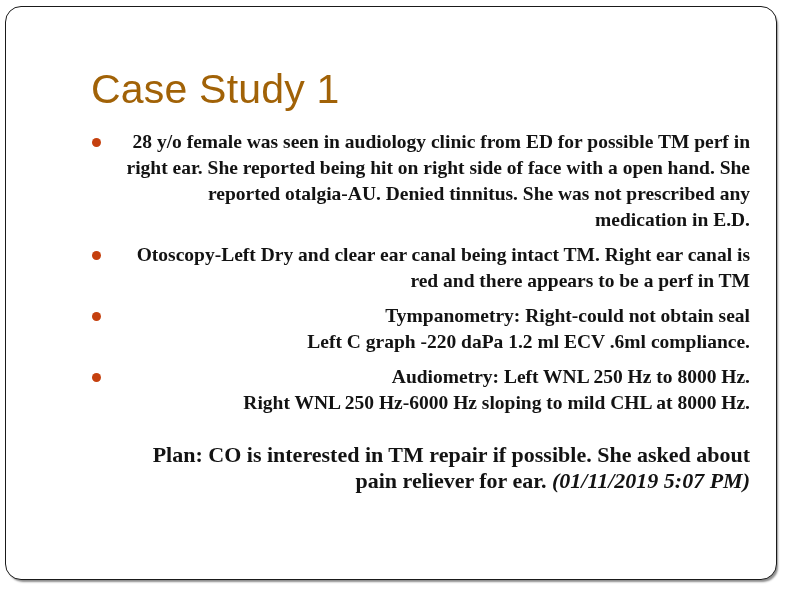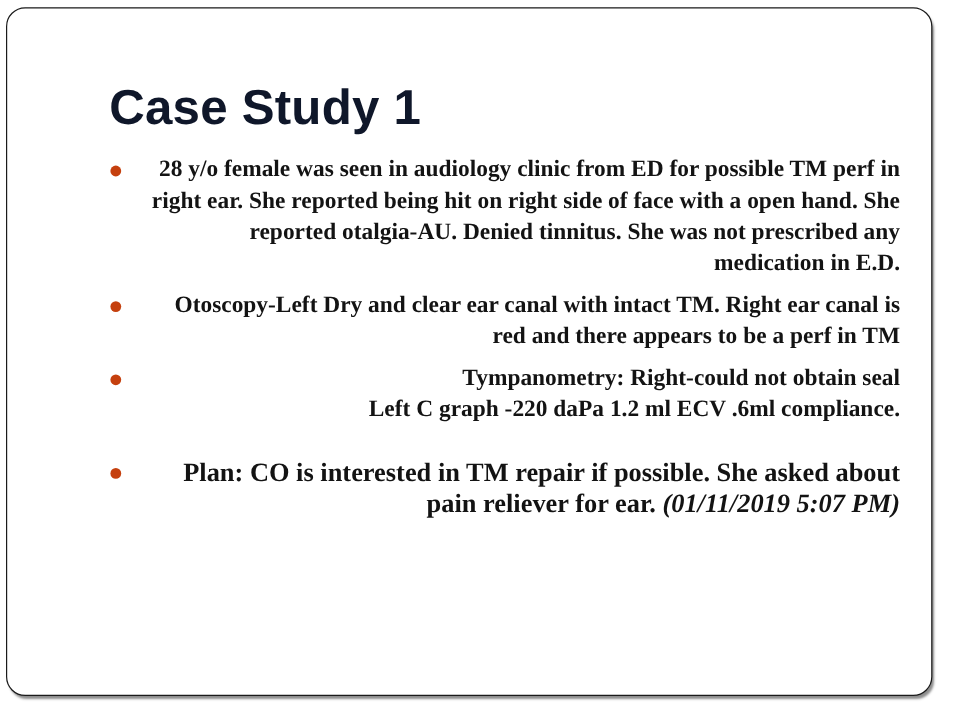--- a/index.html
+++ b/index.html
@@ -26,22 +26,22 @@
     border-radius: 16px;
     box-shadow: 2px 3px 2px -1px rgba(0,0,0,0.45);
   }
 
   .slide-title {
     position: absolute;
     left: 85px;
     top: 60px;
     font-family: "Liberation Sans", "DejaVu Sans", sans-serif;
     font-size: 41px;
-    font-weight: 700;
-    color: #0f172a;
+    font-weight: 400;
+    color: #a16207;
     letter-spacing: 0.2px;
     line-height: 1.12;
     white-space: nowrap;
   }
 
   .body-block {
     position: absolute;
     left: 84px;
     top: 122px;
     width: 660px;
@@ -93,31 +93,33 @@
 
   <div class="body-block">
 
     <div class="bullet-item">
       <span class="bullet-marker"></span>
       <span class="bullet-text">28 y/o female was seen in audiology clinic from ED for possible TM perf in right ear. She reported being hit on right side of face with a open hand. She reported otalgia-AU. Denied tinnitus. She was not prescribed any medication in E.D.</span>
     </div>
 
     <div class="bullet-item">
       <span class="bullet-marker"></span>
-      <span class="bullet-text">Otoscopy-Left Dry and clear ear canal with intact TM. Right ear canal is red and there appears to be a perf in TM</span>
+      <span class="bullet-text">Otoscopy-Left Dry and clear ear canal being intact TM. Right ear canal is red and there appears to be a perf in TM</span>
     </div>
 
     <div class="bullet-item">
       <span class="bullet-marker"></span>
       <span class="bullet-text">Tympanometry: Right-could not obtain seal
 Left C graph -220 daPa 1.2 ml ECV .6ml compliance.</span>
     </div>
 
     <div class="bullet-item">
       <span class="bullet-marker"></span>
+      <span class="bullet-text">Audiometry: Left WNL 250 Hz to 8000 Hz.
+Right WNL 250 Hz-6000 Hz sloping to mild CHL at 8000 Hz.</span>
 
       <div class="plan-para">
         <span>Plan: CO is interested in TM repair if possible. She asked about pain reliever for ear. </span><span class="timestamp">(01/11/2019 5:07 PM)</span>
       </div>
     </div>
 
   </div>
 </div>
 
 </body></html>

